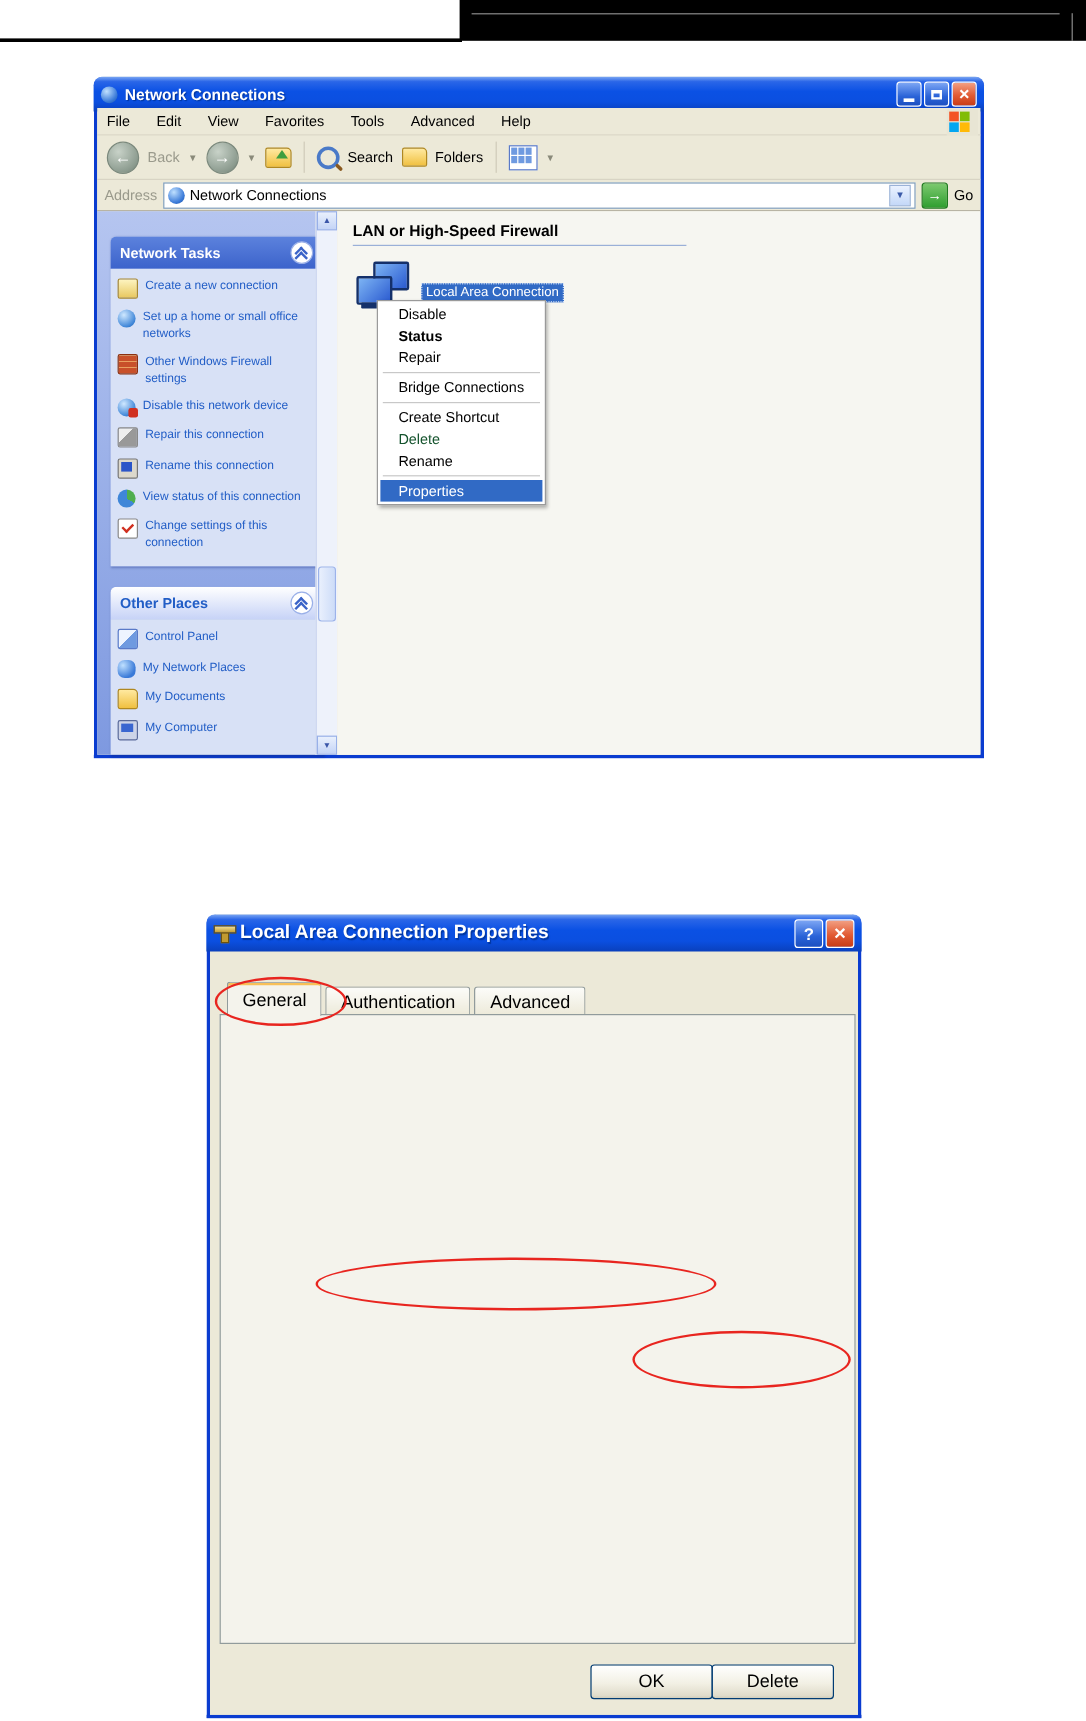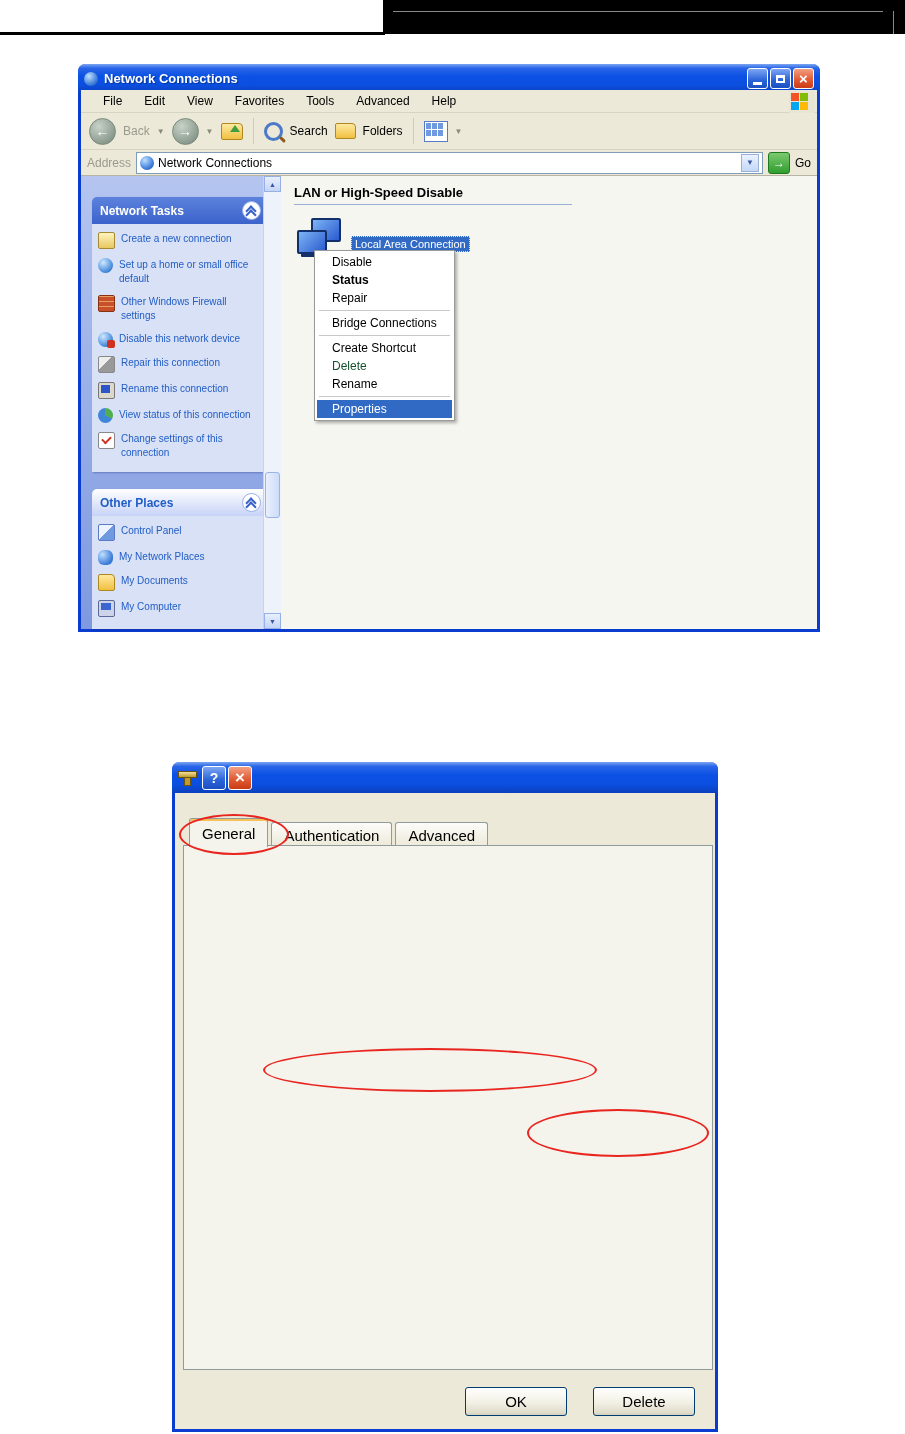--- a/index.html
+++ b/index.html
@@ -25,21 +25,21 @@
   .winbtn.blue{background:linear-gradient(180deg,#7da6f4,#2a63d8 60%,#1c4fc0);}
   .winbtn.red{background:linear-gradient(180deg,#f2a083,#e25b34 55%,#c83c16);}
   .glyph-x{color:#fff;font-weight:bold;font-size:15px;line-height:1;}
   .glyph-q{color:#fff;font-weight:bold;font-size:14px;line-height:1;}
   .minbar{width:9px;height:3px;background:#fff;align-self:flex-end;margin:0 0 3px 0;}
   .maxsq{width:9px;height:8px;border:2px solid #fff;border-top-width:3px;box-sizing:border-box;}
 
   
   #win1{left:78px;top:64px;width:742px;height:568px;}
   #menubar{position:absolute;left:0;top:26px;width:100%;height:23px;display:flex;align-items:center;
-           gap:22px;padding-left:22px;box-sizing:border-box;font-size:12px;background:#ece9d8;
+           gap:22px;padding-left:8px;box-sizing:border-box;font-size:12px;background:#ece9d8;
            border-bottom:1px solid #d8d4c4;}
   #winlogo{position:absolute;right:2px;top:27px;width:22px;height:21px;background:#e8e5d4;
            display:grid;grid-template-columns:8px 8px;grid-template-rows:8px 8px;gap:1px;
            padding:2px;box-sizing:content-box;}
   #winlogo i{display:block;}
   #toolbar{position:absolute;left:0;top:49px;width:100%;height:37px;display:flex;align-items:center;
            padding-left:8px;gap:7px;box-sizing:border-box;background:#ece9d8;border-bottom:1px solid #d8d4c4;
            font-size:12px;}
   .navcircle{width:25px;height:25px;border-radius:50%;flex:none;
              background:radial-gradient(circle at 35% 30%,#c8d2c8,#8d9c90 70%,#6f8074);
@@ -176,21 +176,21 @@
   .selrow-label{background:#316ac5;color:#fff;padding:1px 3px;}
   #install-btn{position:absolute;left:35px;top:353px;width:148px;height:31px;}
   #uninstall-btn{position:absolute;left:200px;top:353px;width:146px;height:31px;}
   #properties-btn{position:absolute;left:365px;top:353px;width:146px;height:31px;}
   #descbox{position:absolute;left:26px;top:398px;width:494px;height:102px;border:1px solid #c0bcac;
            border-radius:3px;}
   #desc-legend{position:absolute;left:16px;top:-9px;background:#f4f3ec;padding:0 4px;color:#1b3fc0;
                font-size:15px;}
   #desc-text{position:absolute;left:14px;top:14px;right:10px;font-size:14.5px;line-height:1.38;}
   .cbrow{position:absolute;left:28px;display:flex;align-items:center;gap:8px;font-size:15px;}
-  #okbtn{position:absolute;left:290px;top:625px;width:102px;height:29px;justify-content:center;}
+  #okbtn{position:absolute;left:317px;top:625px;width:102px;height:29px;justify-content:center;}
   #cancelbtn{position:absolute;left:418px;top:625px;width:102px;height:29px;}
 
   
   .redellipse{position:absolute;border:2px solid #e8251f;border-radius:50%;pointer-events:none;z-index:9;}
 </style>
 </head>
 <body>
 
 <div id="canvas">
 
@@ -285,21 +285,21 @@
                 <b></b>
               </span>
           </div>
           <div class="panel-bd">
             <div class="task">
               <span class="sico ic-doc"></span>
               <span class="lbl">Create a new connection</span>
               </div>
             <div class="task">
               <span class="sico ic-globe"></span>
-              <span class="lbl">Set up a home or small office default</span>
+              <span class="lbl">Set up a home or small office networks</span>
               </div>
             <div class="task">
               <span class="sico ic-fire"></span>
               <span class="lbl">Other Windows Firewall settings</span>
               </div>
             <div class="task">
               <span class="sico ic-gx"></span>
               <span class="lbl">Disable this network device</span>
               </div>
             <div class="task">
@@ -354,21 +354,21 @@
         <span class="sbtn" style="top:0">
             <span>▲</span>
           </span>
         <div id="sthumb"></div>
         <span class="sbtn" style="bottom:0">
             <span>▼</span>
           </span>
       </div>
 
       <div id="content">
-        <div id="grp-title">LAN or High-Speed Disable</div>
+        <div id="grp-title">LAN or High-Speed Firewall</div>
         <div id="grp-rule"></div>
 
         <div class="lanico">
           <span class="m1"></span>
           <span class="m2"></span>
           <span class="base"></span>
         </div>
         <div id="conn-label">Local Area Connection</div>
 
         <div id="ctxmenu">
@@ -384,20 +384,21 @@
           <div class="msep"></div>
           <div class="mi sel">Properties</div>
         </div>
       </div>
     </div>
   </div>
 
   <div class="abs xpwin" id="win2">
     <div class="titlebar">
       <span class="nicico-t"></span>
+      <span class="ttl" style="font-size:16px">Local Area Connection Properties</span>
       <span class="winbtn blue" style="width:24px;height:24px">
           <span class="glyph-q">?</span>
         </span>
       <span class="winbtn red" style="width:24px;height:24px">
           <span class="glyph-x" style="font-size:17px">×</span>
         </span>
     </div>
 
     <div id="tabpage"></div>
 

